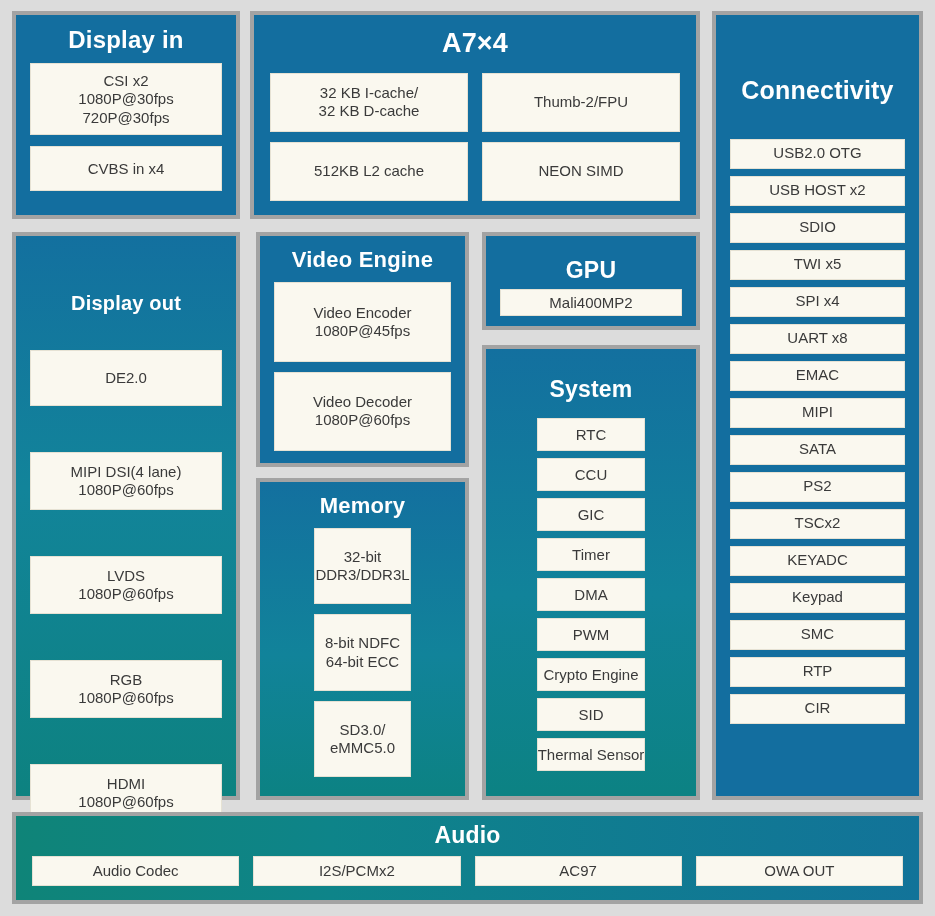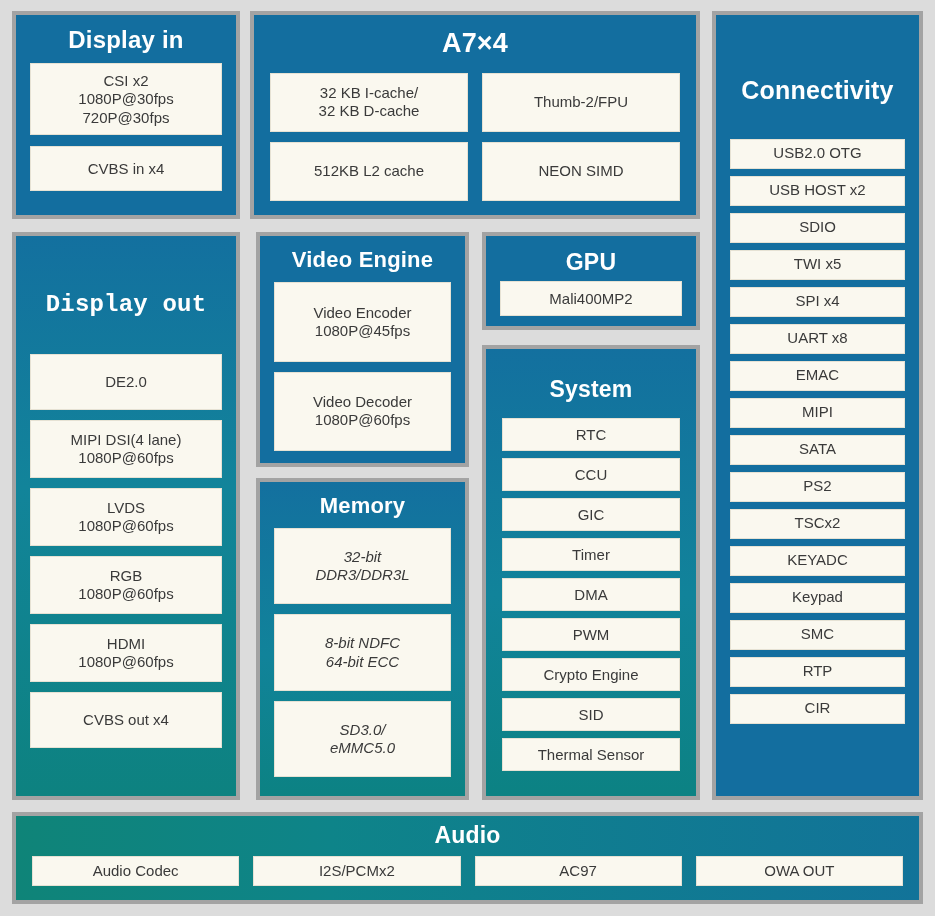--- a/index.html
+++ b/index.html
@@ -27,20 +27,21 @@
     display: flex;
     flex-direction: column;
     align-items: stretch;
   }
 
   .panel.grad-v {               
     background: linear-gradient(to bottom, #13709f 0%, #12849a 45%, #0d8280 100%);
   }
   .panel.grad-v-mem {
     background: linear-gradient(to bottom, #13709f 0%, #11839a 55%, #0c8283 100%);
+    align-items: center;
   }
   .panel.grad-h {               
     background: linear-gradient(to right, #0f8478 0%, #0e8489 35%, #127399 100%);
   }
 
   .panel-title {
     color: #ffffff;
     font-weight: bold;
     text-align: center;
     letter-spacing: .2px;
@@ -79,41 +80,41 @@
   #a7 .box { font-size: 15px; }
 
   
   #connectivity { left: 712px; top: 11px; width: 211px; height: 789px; }
   #connectivity .panel-title { font-size: 25px; margin-top: 62px; }
   #connectivity .list { padding: 34px 14px 14px; display: flex; flex-direction: column; gap: 7px; flex: 1; }
   #connectivity .box { height: 30px; font-size: 15px; }
 
   
   #display-out { left: 12px; top: 232px; width: 228px; height: 568px; }
-  #display-out .panel-title { font-size: 24px; margin-top: 56px; font-family: Liberation Mono, monospace; }
+  #display-out .panel-title { font-size: 20px; margin-top: 56px; }
   #display-out .list { padding: 36px 14px 14px; display: flex; flex-direction: column; gap: 10px; flex: 1; }
   #display-out .box { font-size: 15px; }
-  #display-out .box.tall { height: 58px; }
+  #display-out .box.tall { height: 58px; margin-top: 36px; }
   #display-out .box.short { height: 56px; }
 
   
   #video-engine { left: 256px; top: 232px; width: 213px; height: 235px; }
   #video-engine .panel-title { font-size: 22px; margin-top: 12px; }
   #video-engine .list { padding: 10px 14px 12px; display: flex; flex-direction: column; gap: 10px; flex: 1; }
   #video-engine .box { flex: 1; font-size: 15px; }
 
   
   #memory { left: 256px; top: 478px; width: 213px; height: 322px; }
   #memory .panel-title { font-size: 22px; margin-top: 12px; }
-  #memory .list { padding: 10px 14px 19px; display: flex; flex-direction: column; gap: 10px; flex: 1; font-style: italic; }
+  #memory .list { padding: 10px 14px 19px; display: flex; flex-direction: column; gap: 10px; flex: 1; }
   #memory .box { flex: 1; font-size: 15px; }
 
   
   #gpu { left: 482px; top: 232px; width: 218px; height: 98px; }
-  #gpu .panel-title { font-size: 23px; margin-top: 14px; }
+  #gpu .panel-title { font-size: 23px; margin-top: 22px; }
   #gpu .list { padding: 6px 14px 10px; display: flex; flex-direction: column; flex: 1; }
   #gpu .box { flex: 1; font-size: 15px; }
 
   
   #system { left: 482px; top: 345px; width: 218px; height: 455px; }
   #system .panel-title { font-size: 23px; margin-top: 28px; }
   #system .list { padding: 16px 16px 14px; display: flex; flex-direction: column; gap: 7px; flex: 1; }
   #system .box { height: 33px; font-size: 15px; }
 
   

